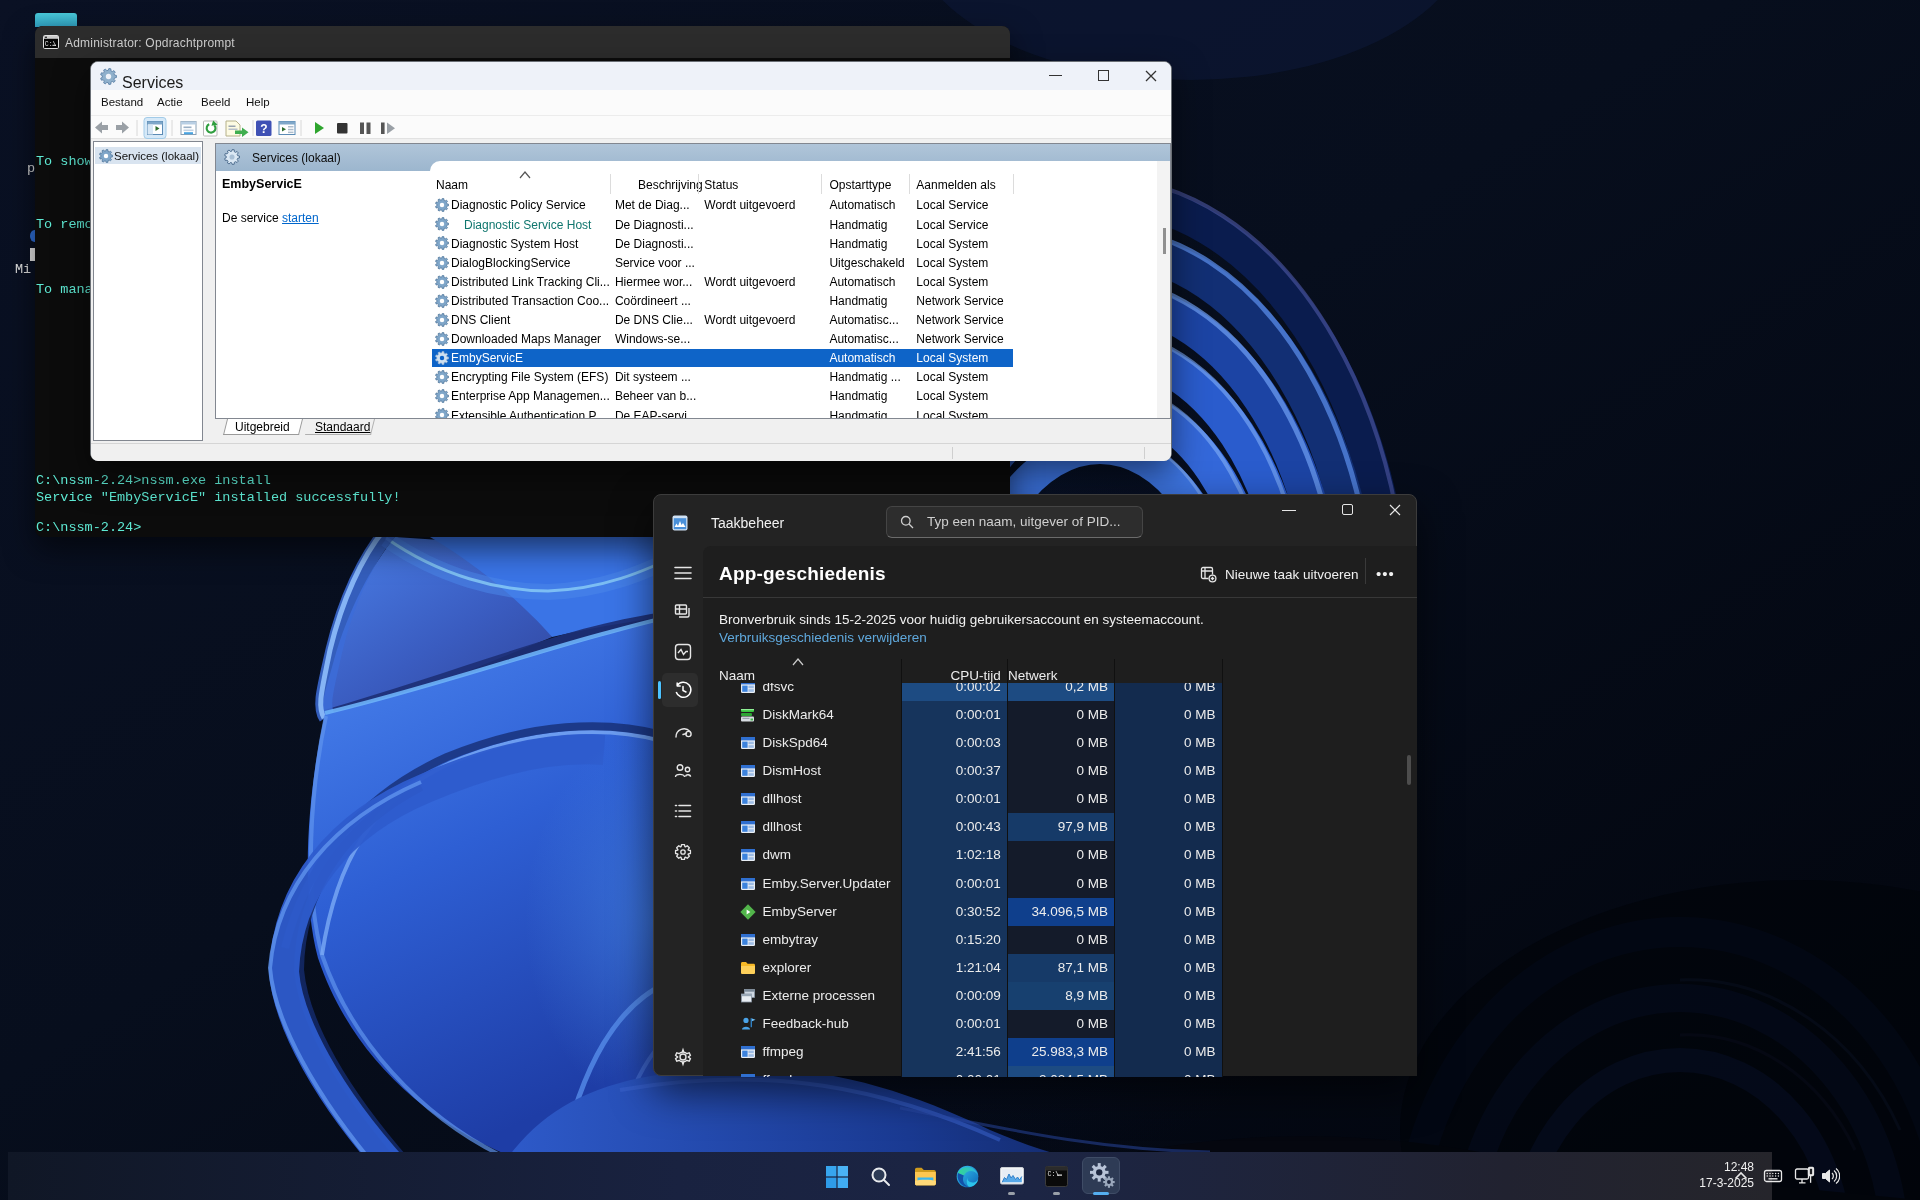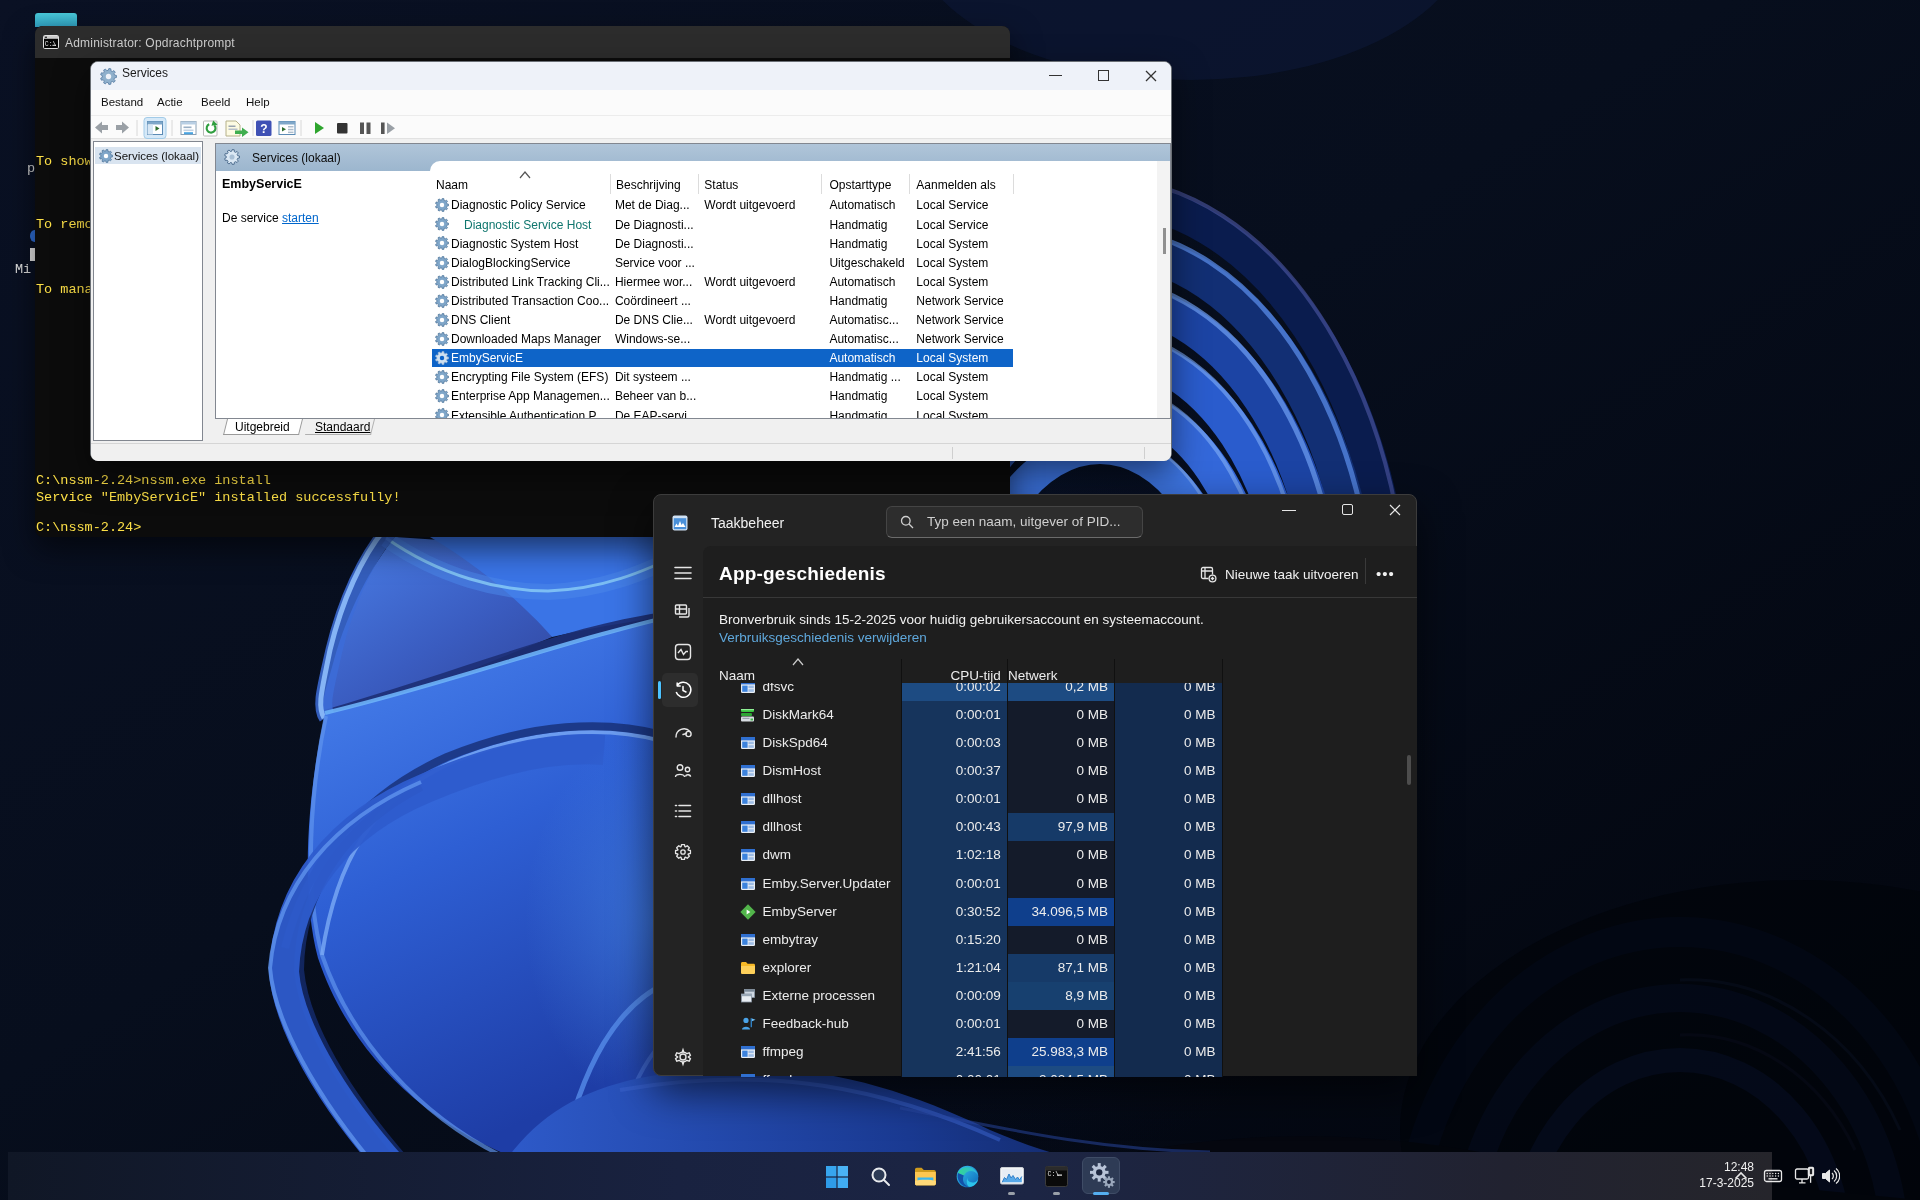--- a/index.html
+++ b/index.html
@@ -3,21 +3,21 @@
 <meta charset="utf-8">
 <style>
   * { margin:0; padding:0; box-sizing:border-box; }
   html,body { width:1920px; height:1200px; overflow:hidden; background:#060b18; font-family:"Liberation Sans",sans-serif; }
   .abs { position:absolute; }
   #stage { position:relative; width:1920px; height:1200px; }
   
   #cmd { left:35px; top:26px; width:975px; height:511px; background:#0c0c0c; border-radius:8px; box-shadow:0 12px 30px rgba(0,0,0,.55); }
   #cmd .tbar { position:absolute; left:0; top:0; width:100%; height:32px; background:#2c2c2c; border-radius:8px 8px 0 0; }
   #cmd .ttl { position:absolute; left:30px; top:10px; font-size:12px; color:#cccccc; letter-spacing:.2px; }
-  .mono { font-family:"Liberation Mono",monospace; font-size:13.5px; color:#fde047; white-space:pre; line-height:16.4px; }
+  .mono { font-family:"Liberation Mono",monospace; font-size:13.5px; color:#5eead4; white-space:pre; line-height:16.4px; }
   .svr { font-size:12px; white-space:nowrap; }
   .tmt { font-size:13.5px; color:#ececec; white-space:nowrap; }
   
   #svc { left:90px; top:61px; width:1082px; height:400px; background:#f0f0f0; border-radius:8px; border:1px solid #6a6f75; box-shadow:0 14px 34px rgba(0,0,0,.5); }
   
   #tm { left:653px; top:494px; width:764px; height:582px; background:#232323; border-radius:8px; border:1px solid #3c3c3c; box-shadow:0 16px 40px rgba(0,0,0,.6); }
   
   #bar { left:8px; top:1152px; width:1764px; height:48px;
     background:linear-gradient(90deg,#101726 0%,#192240 38%,#1c2544 58%,#212230 85%,#25252b 100%); }
 </style>
@@ -154,21 +154,21 @@
     <div class="mono abs" style="left:1px;top:447px;">C:\nssm-2.24&gt;nssm.exe install</div>
     <div class="mono abs" style="left:1px;top:463.5px;">Service "EmbyServicE" installed successfully!</div>
     <div class="mono abs" style="left:1px;top:494px;">C:\nssm-2.24&gt;</div>
   </div>
   <div id="svc" class="abs">
     <div class="abs" style="left:0;top:0;width:1080px;height:28px;background:#eef2f9;border-radius:7px 7px 0 0;"></div>
     <svg width="17" height="17" viewBox="0 0 17 17" style="position:absolute;left:9px;top:6px;">
         <path d="M 16.43,7.46 L 16.43,9.54 L 14.55,9.85 L 14.00,11.35 L 15.24,12.80 L 13.91,14.39 L 12.27,13.43 L 10.88,14.22 L 10.90,16.13 L 8.86,16.49 L 8.22,14.69 L 6.65,14.42 L 5.43,15.89 L 3.64,14.85 L 4.30,13.06 L 3.28,11.84 L 1.40,12.19 L 0.69,10.24 L 2.35,9.30 L 2.35,7.70 L 0.69,6.76 L 1.40,4.81 L 3.28,5.16 L 4.30,3.94 L 3.64,2.15 L 5.43,1.11 L 6.65,2.58 L 8.22,2.31 L 8.86,0.51 L 10.90,0.87 L 10.88,2.78 L 12.27,3.57 L 13.91,2.61 L 15.24,4.20 L 14.00,5.65 L 14.55,7.15 Z" fill="#8fb0cc" stroke="#5e82a8" stroke-width="0.9"></path>
         <circle cx="8.5" cy="8.5" r="2.7" fill="#eef2f9"></circle>
       </svg>
-    <div class="abs" style="left:31px;top:4px;font-size:12px;color:#1a1a1a;">Services</div>
+    <div class="abs" style="left:31px;top:12px;font-size:16px;color:#1a1a1a;">Services</div>
     <div class="abs" style="left:958px;top:13px;width:13px;height:1.4px;background:#333;"></div>
     <div class="abs" style="left:1007px;top:8px;width:11px;height:11px;border:1.4px solid #333;"></div>
     <svg width="12" height="12" viewBox="0 0 12 12" style="position:absolute;left:1054px;top:8px;">
         <path d="M1,1 L11,11 M11,1 L1,11" stroke="#333" stroke-width="1.3"></path>
       </svg>
     <div class="abs" style="left:0;top:28px;width:1080px;height:25px;background:#fbfbfb;font-size:11.5px;color:#111;">
       <span class="abs" style="left:10px;top:6px;">Bestand</span>
       <span class="abs" style="left:66px;top:6px;">Actie</span>
       <span class="abs" style="left:110px;top:6px;">Beeld</span>
       <span class="abs" style="left:155px;top:6px;">Help</span>
@@ -230,21 +230,21 @@
           <circle cx="8.5" cy="8.5" r="2.7" fill="#a9c0d6"></circle>
         </svg>
       <div class="abs" style="left:36px;top:7px;font-size:12px;color:#0c0c0c;">Services (lokaal)</div>
       <div class="abs" style="left:6px;top:33px;font-size:12.5px;font-weight:bold;color:#000;">EmbyServicE</div>
       <div class="abs" style="left:6px;top:67px;font-size:12px;color:#000;">De service <span style="color:#0066cc;text-decoration:underline;">starten</span></div>
       <div class="abs" style="left:214px;top:17px;width:742px;height:259px;background:#fff;border-radius:10px 0 0 0;"></div>
       <svg width="12" height="8" viewBox="0 0 12 8" style="position:absolute;left:303px;top:27px;">
           <path d="M1,7 L6,1 L11,7" fill="none" stroke="#555" stroke-width="1.2"></path>
         </svg>
       <div class="abs" style="left:220px;top:34px;color:#000;">Naam</div>
-      <div class="abs" style="left:400px;top:34px;color:#000;">Beschrijving</div>
+      <div class="abs" style="left:422px;top:34px;color:#000;">Beschrijving</div>
       <div class="abs" style="left:488.3px;top:34px;color:#000;">Status</div>
       <div class="abs" style="left:613.4px;top:34px;color:#000;">Opstarttype</div>
       <div class="abs" style="left:700.3px;top:34px;color:#000;">Aanmelden als</div>
       <div class="abs" style="left:394px;top:30px;width:1px;height:20px;background:#dcdcdc;"></div>
       <div class="abs" style="left:482px;top:30px;width:1px;height:20px;background:#dcdcdc;"></div>
       <div class="abs" style="left:605px;top:30px;width:1px;height:20px;background:#dcdcdc;"></div>
       <div class="abs" style="left:693px;top:30px;width:1px;height:20px;background:#dcdcdc;"></div>
       <div class="abs" style="left:797px;top:30px;width:1px;height:20px;background:#dcdcdc;"></div>
       <svg width="14" height="14" viewBox="0 0 17 17" style="position:absolute;left:219px;top:54.2px;">
           <path d="M 16.43,7.46 L 16.43,9.54 L 14.55,9.85 L 14.00,11.35 L 15.24,12.80 L 13.91,14.39 L 12.27,13.43 L 10.88,14.22 L 10.90,16.13 L 8.86,16.49 L 8.22,14.69 L 6.65,14.42 L 5.43,15.89 L 3.64,14.85 L 4.30,13.06 L 3.28,11.84 L 1.40,12.19 L 0.69,10.24 L 2.35,9.30 L 2.35,7.70 L 0.69,6.76 L 1.40,4.81 L 3.28,5.16 L 4.30,3.94 L 3.64,2.15 L 5.43,1.11 L 6.65,2.58 L 8.22,2.31 L 8.86,0.51 L 10.90,0.87 L 10.88,2.78 L 12.27,3.57 L 13.91,2.61 L 15.24,4.20 L 14.00,5.65 L 14.55,7.15 Z" fill="#7fa6c9" stroke="#4f7499" stroke-width="0.9"></path>

